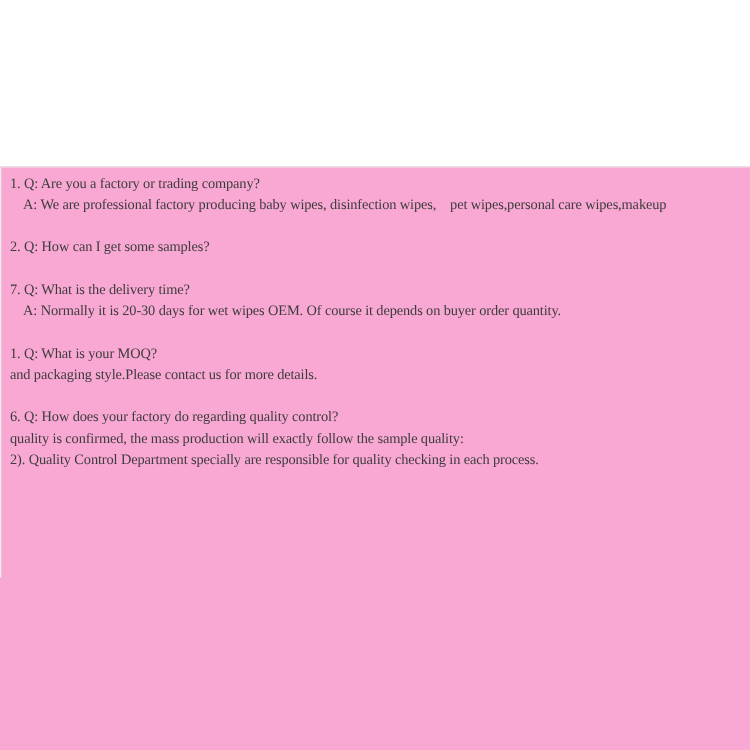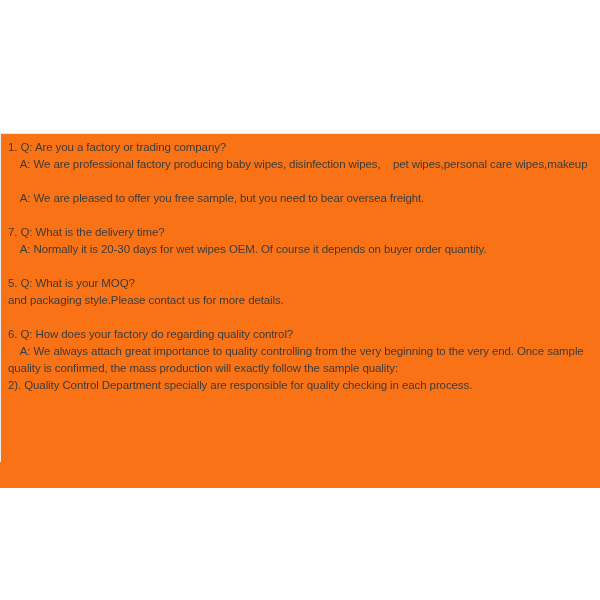--- a/index.html
+++ b/index.html
@@ -6,23 +6,23 @@
     margin: 0;
     padding: 0;
     width: 600px;
     height: 600px;
     background: #ffffff;
     overflow: hidden;
   }
   .page {
     position: relative;
     width: 600px;
-    height: 488px;
-    background: #f97316;
-    font-family: Liberation Sans, sans-serif;
+    height: 600px;
+    background: #f9a8d4;
+    font-family: Liberation Serif, serif;
   }
   .top-spacer {
     height: 133px;
     background: #ffffff;
   }
   .divider {
     height: 1px;
     width: 600px;
     background: #e7e7e7;
   }
@@ -58,34 +58,33 @@
   <div class="left-edge-line"></div>
 
   <div class="faq">
 
     <div class="qa-block">
       <div class="line">1. Q: Are you a factory or trading company?</div>
       <div class="line">    A: We are professional factory producing baby wipes, disinfection wipes,    pet wipes,personal care wipes,makeup</div>
     </div>
 
     <div class="qa-block">
-      <div class="line">    A: We are pleased to offer you free sample, but you need to bear oversea freight.</div>
+      <div class="line">2. Q: How can I get some samples?</div>
     </div>
 
     <div class="qa-block">
       <div class="line">7. Q: What is the delivery time?</div>
       <div class="line">    A: Normally it is 20-30 days for wet wipes OEM. Of course it depends on buyer order quantity.</div>
     </div>
 
     <div class="qa-block">
-      <div class="line">5. Q: What is your MOQ?</div>
+      <div class="line">1. Q: What is your MOQ?</div>
       <div class="line">and packaging style.Please contact us for more details.</div>
     </div>
 
     <div class="qa-block">
       <div class="line">6. Q: How does your factory do regarding quality control?</div>
-      <div class="line">    A: We always attach great importance to quality controlling from the very beginning to the very end. Once sample</div>
       <div class="line">quality is confirmed, the mass production will exactly follow the sample quality:</div>
       <div class="line">2). Quality Control Department specially are responsible for quality checking in each process.</div>
     </div>
 
   </div>
 </div>
 
 </body></html>

